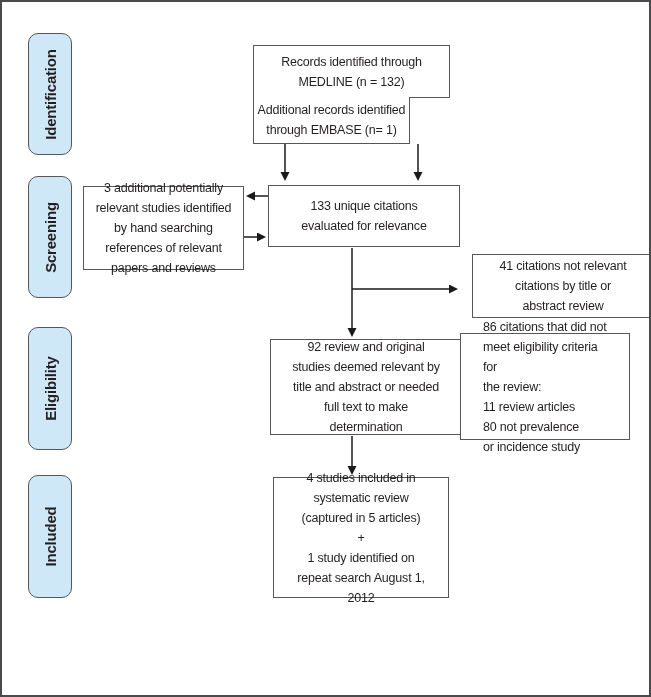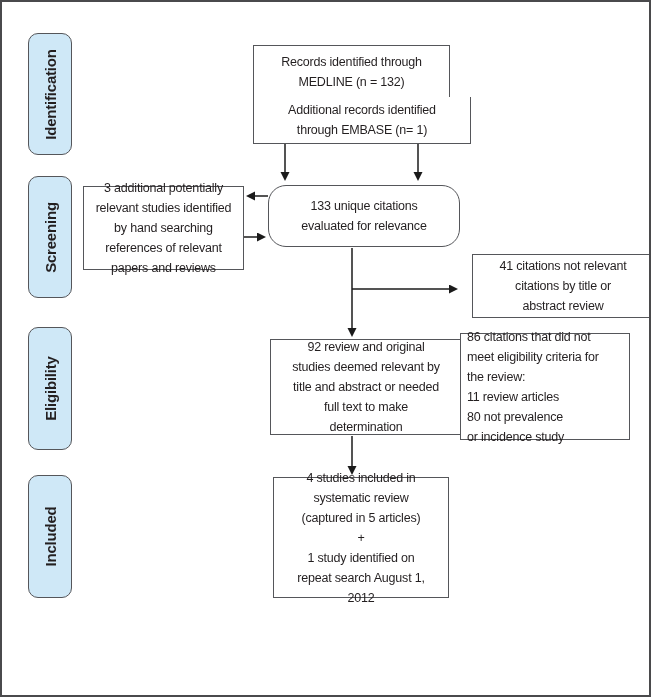--- a/index.html
+++ b/index.html
@@ -53,27 +53,27 @@
     align-items: center;
     justify-content: center;
     text-align: center;
     font-size: 12.5px;
     line-height: 20px;
     letter-spacing: -0.2px;
   }
   .box .txt { white-space: pre-line; }
 
   #box-medline  { left: 251px; top: 43px;  width: 197px; height: 53px; }
-  #box-embase   { left: 251px; top: 95px;  width: 218px; height: 47px; border-top: none; }
-  #box-unique   { left: 266px; top: 183px; width: 192px; height: 62px; border-radius: 18px; }
+  #box-embase   { left: 251px; top: 95px;  width: 157px; height: 47px; border-top: none; }
+  #box-unique   { left: 266px; top: 183px; width: 192px; height: 62px; }
   #box-hand     { left: 81px;  top: 184px; width: 161px; height: 84px; }
   #box-notrel   { left: 470px; top: 252px; width: 182px; height: 64px; }
   #box-fulltext { left: 268px; top: 337px; width: 192px; height: 96px; }
   #box-crit     { left: 458px; top: 331px; width: 170px; height: 107px;
-                  align-items: stretch; text-align: left; padding: 4px 6px; }
+                  align-items: stretch; text-align: left; padding: 4px 22px; }
   #box-crit .crit-main { text-align: left; white-space: pre-line; }
   #box-crit .crit-sub  { white-space: pre-line; padding-right: 8px; }
   #box-included { left: 271px; top: 475px; width: 176px; height: 121px; }
 </style>
 </head>
 <body>
 
 <div class="figure">
 
   <svg class="connectors" viewBox="0 0 647 693" xmlns="http://www.w3.org/2000/svg">

